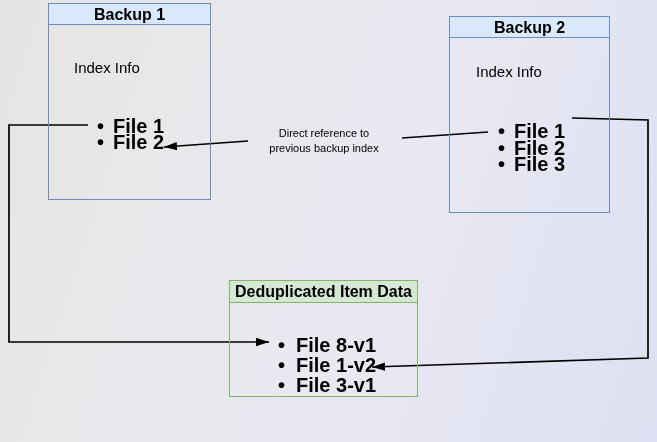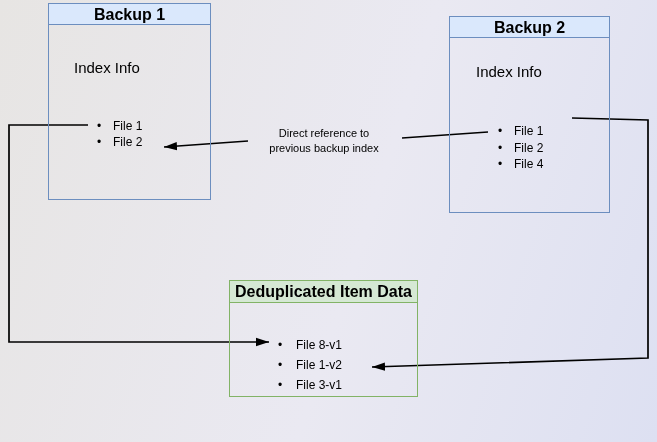--- a/index.html
+++ b/index.html
@@ -62,21 +62,22 @@
     border-bottom: 1px solid var(--green-border);
   }
   .subtitle {
     position: absolute;
     font-size: 15px;
     white-space: nowrap;
   }
   ul.file-list {
     position: absolute;
     list-style: none;
-    font-size: 12px;
+    font-size: 20px;
+    font-weight: bold;
   }
   ul.file-list li {
     position: relative;
     padding-left: 16px;
     line-height: 16px;
     white-space: nowrap;
   }
   ul.file-list li::before {
     content: "\2022";
     position: absolute;
@@ -119,21 +120,21 @@
         <li>File 2</li>
       </ul>
   </div>
 
   <div class="box" id="backup2" style="left:449px; top:16px; width:161px; height:197px;">
     <div class="box-header">Backup 2</div>
     <div class="subtitle" style="left:26px; top:46px;">Index Info</div>
     <ul class="file-list" id="backup2-list" style="left:48px; top:106px;">
         <li>File 1</li>
         <li>File 2</li>
-        <li>File 4</li>
+        <li>File 3</li>
       </ul>
   </div>
 
   <div class="box green" id="dedup" style="left:229px; top:280px; width:189px; height:117px;">
     <div class="box-header">Deduplicated Item Data</div>
     <ul class="file-list" id="dedup-list" style="left:48px; top:54px;">
         <li>File 8-v1</li>
         <li>File 1-v2</li>
         <li>File 3-v1</li>
       </ul>

